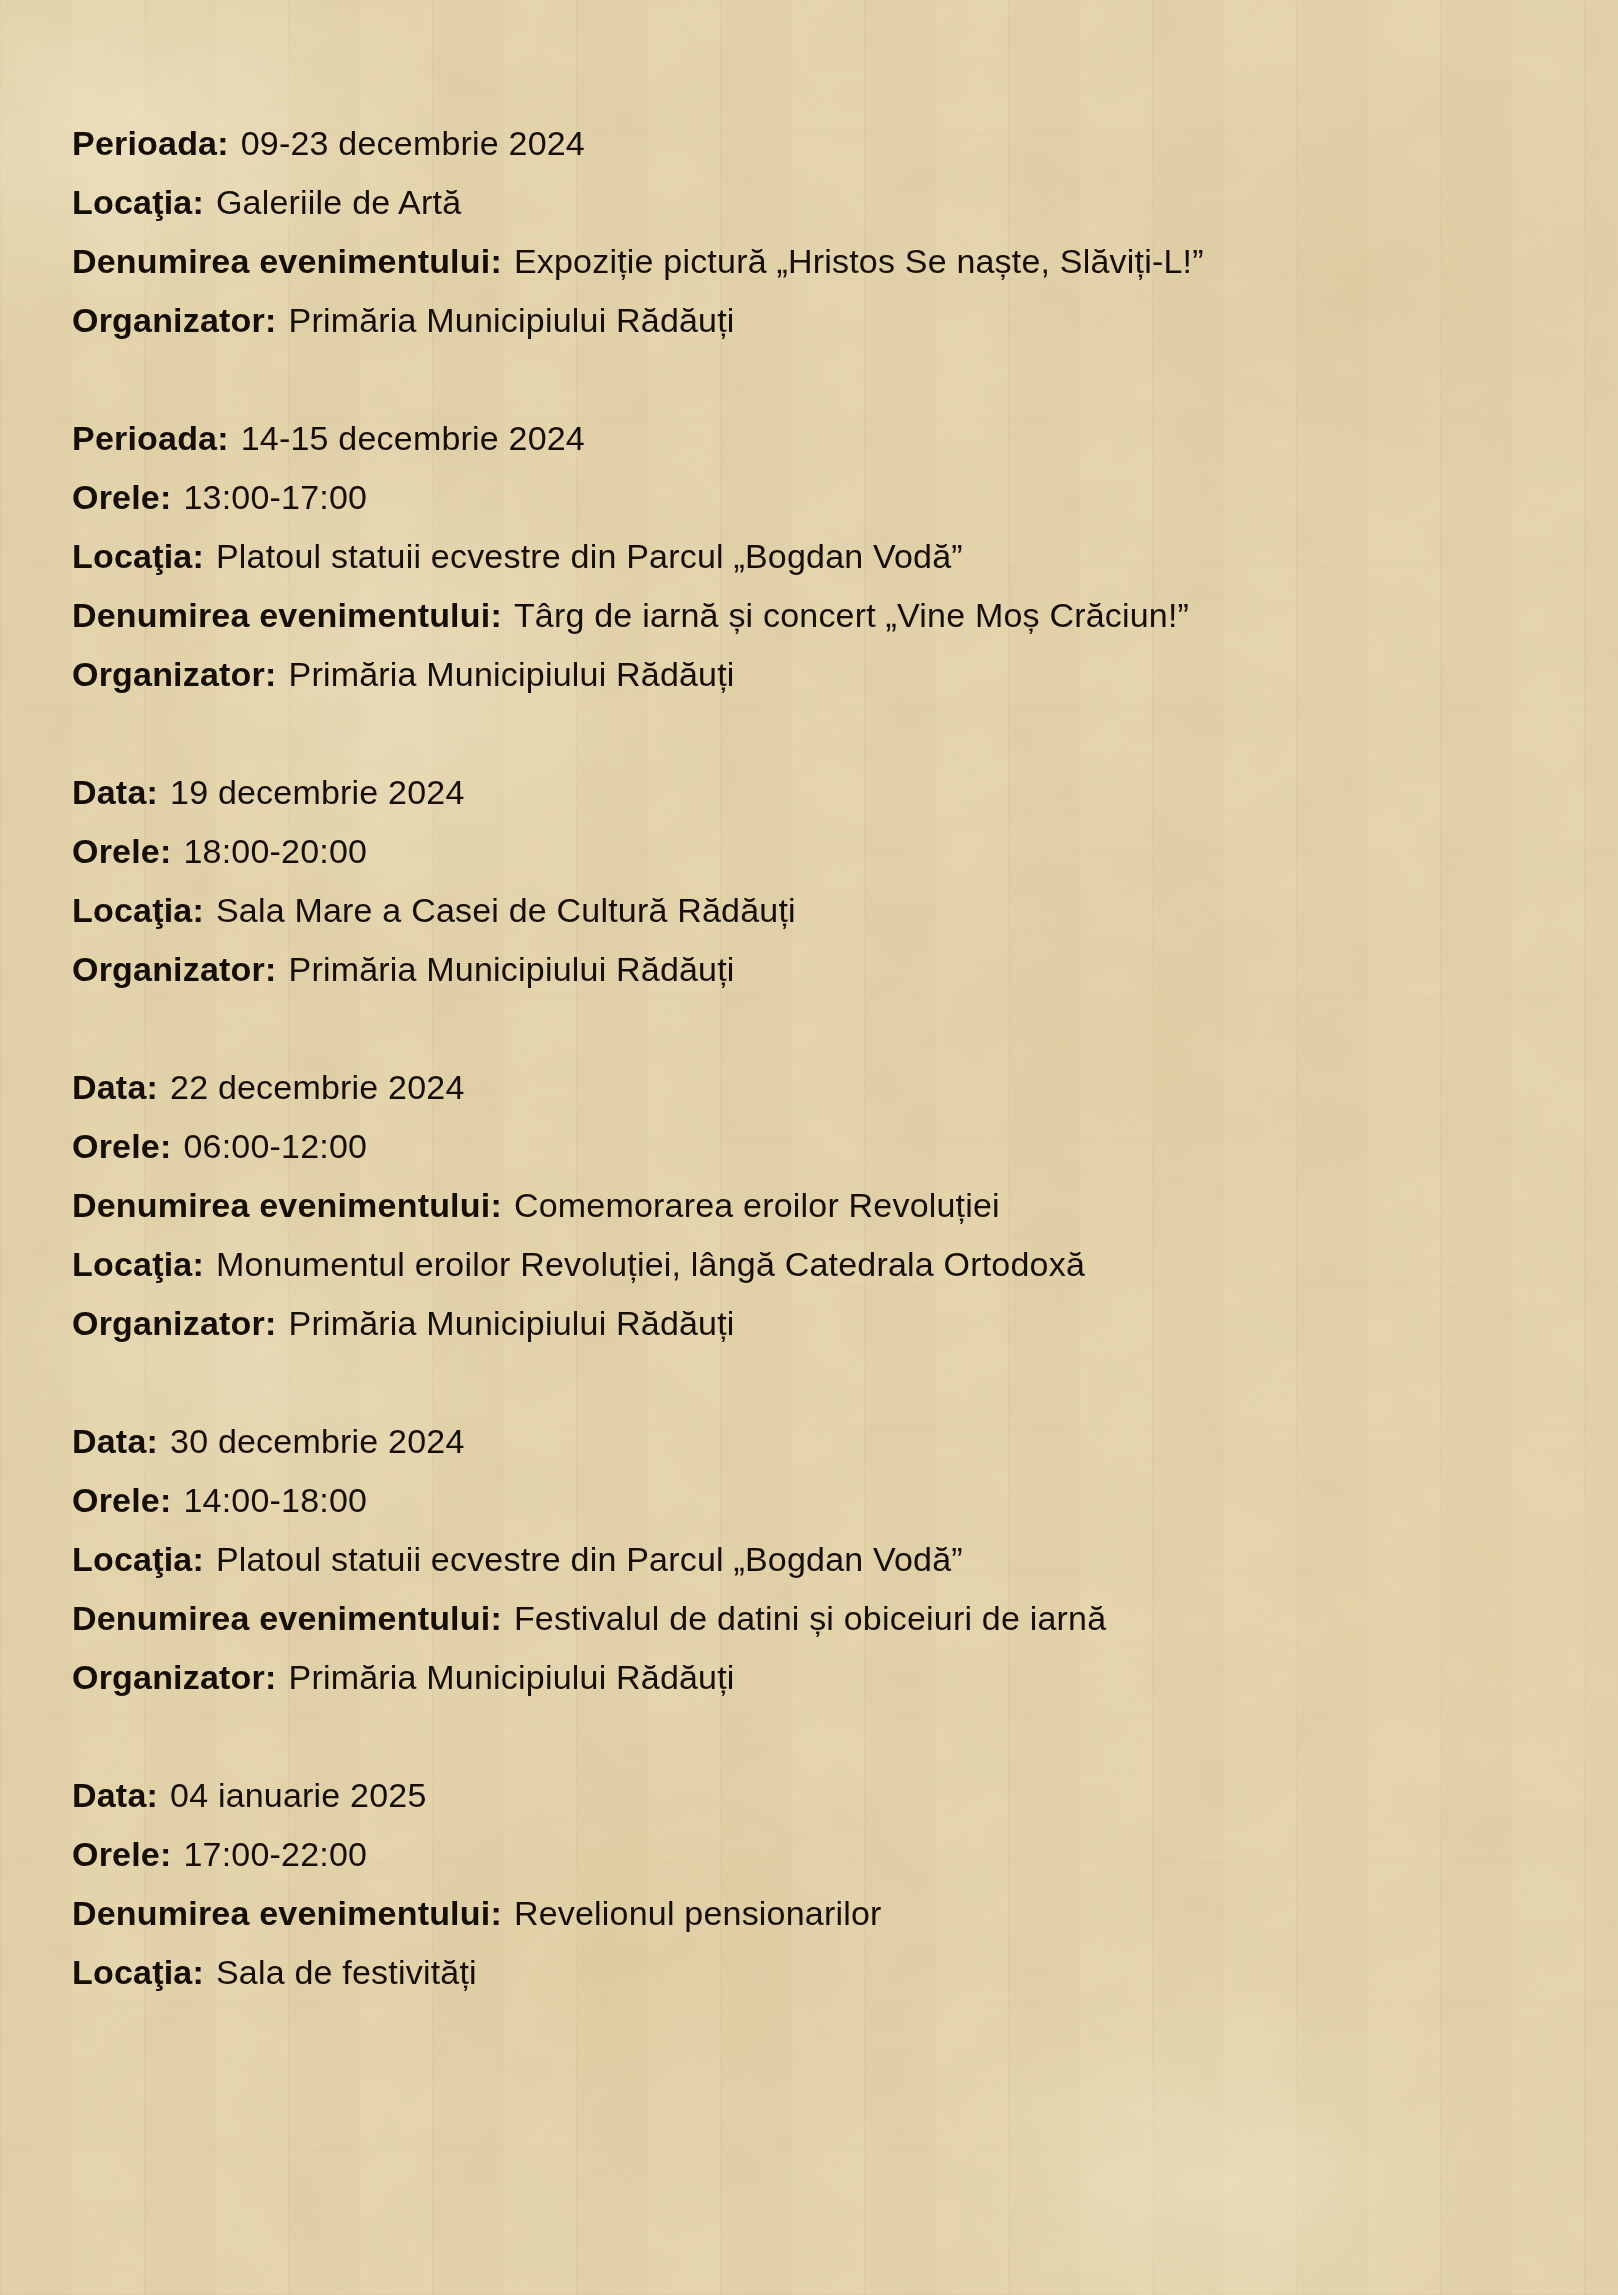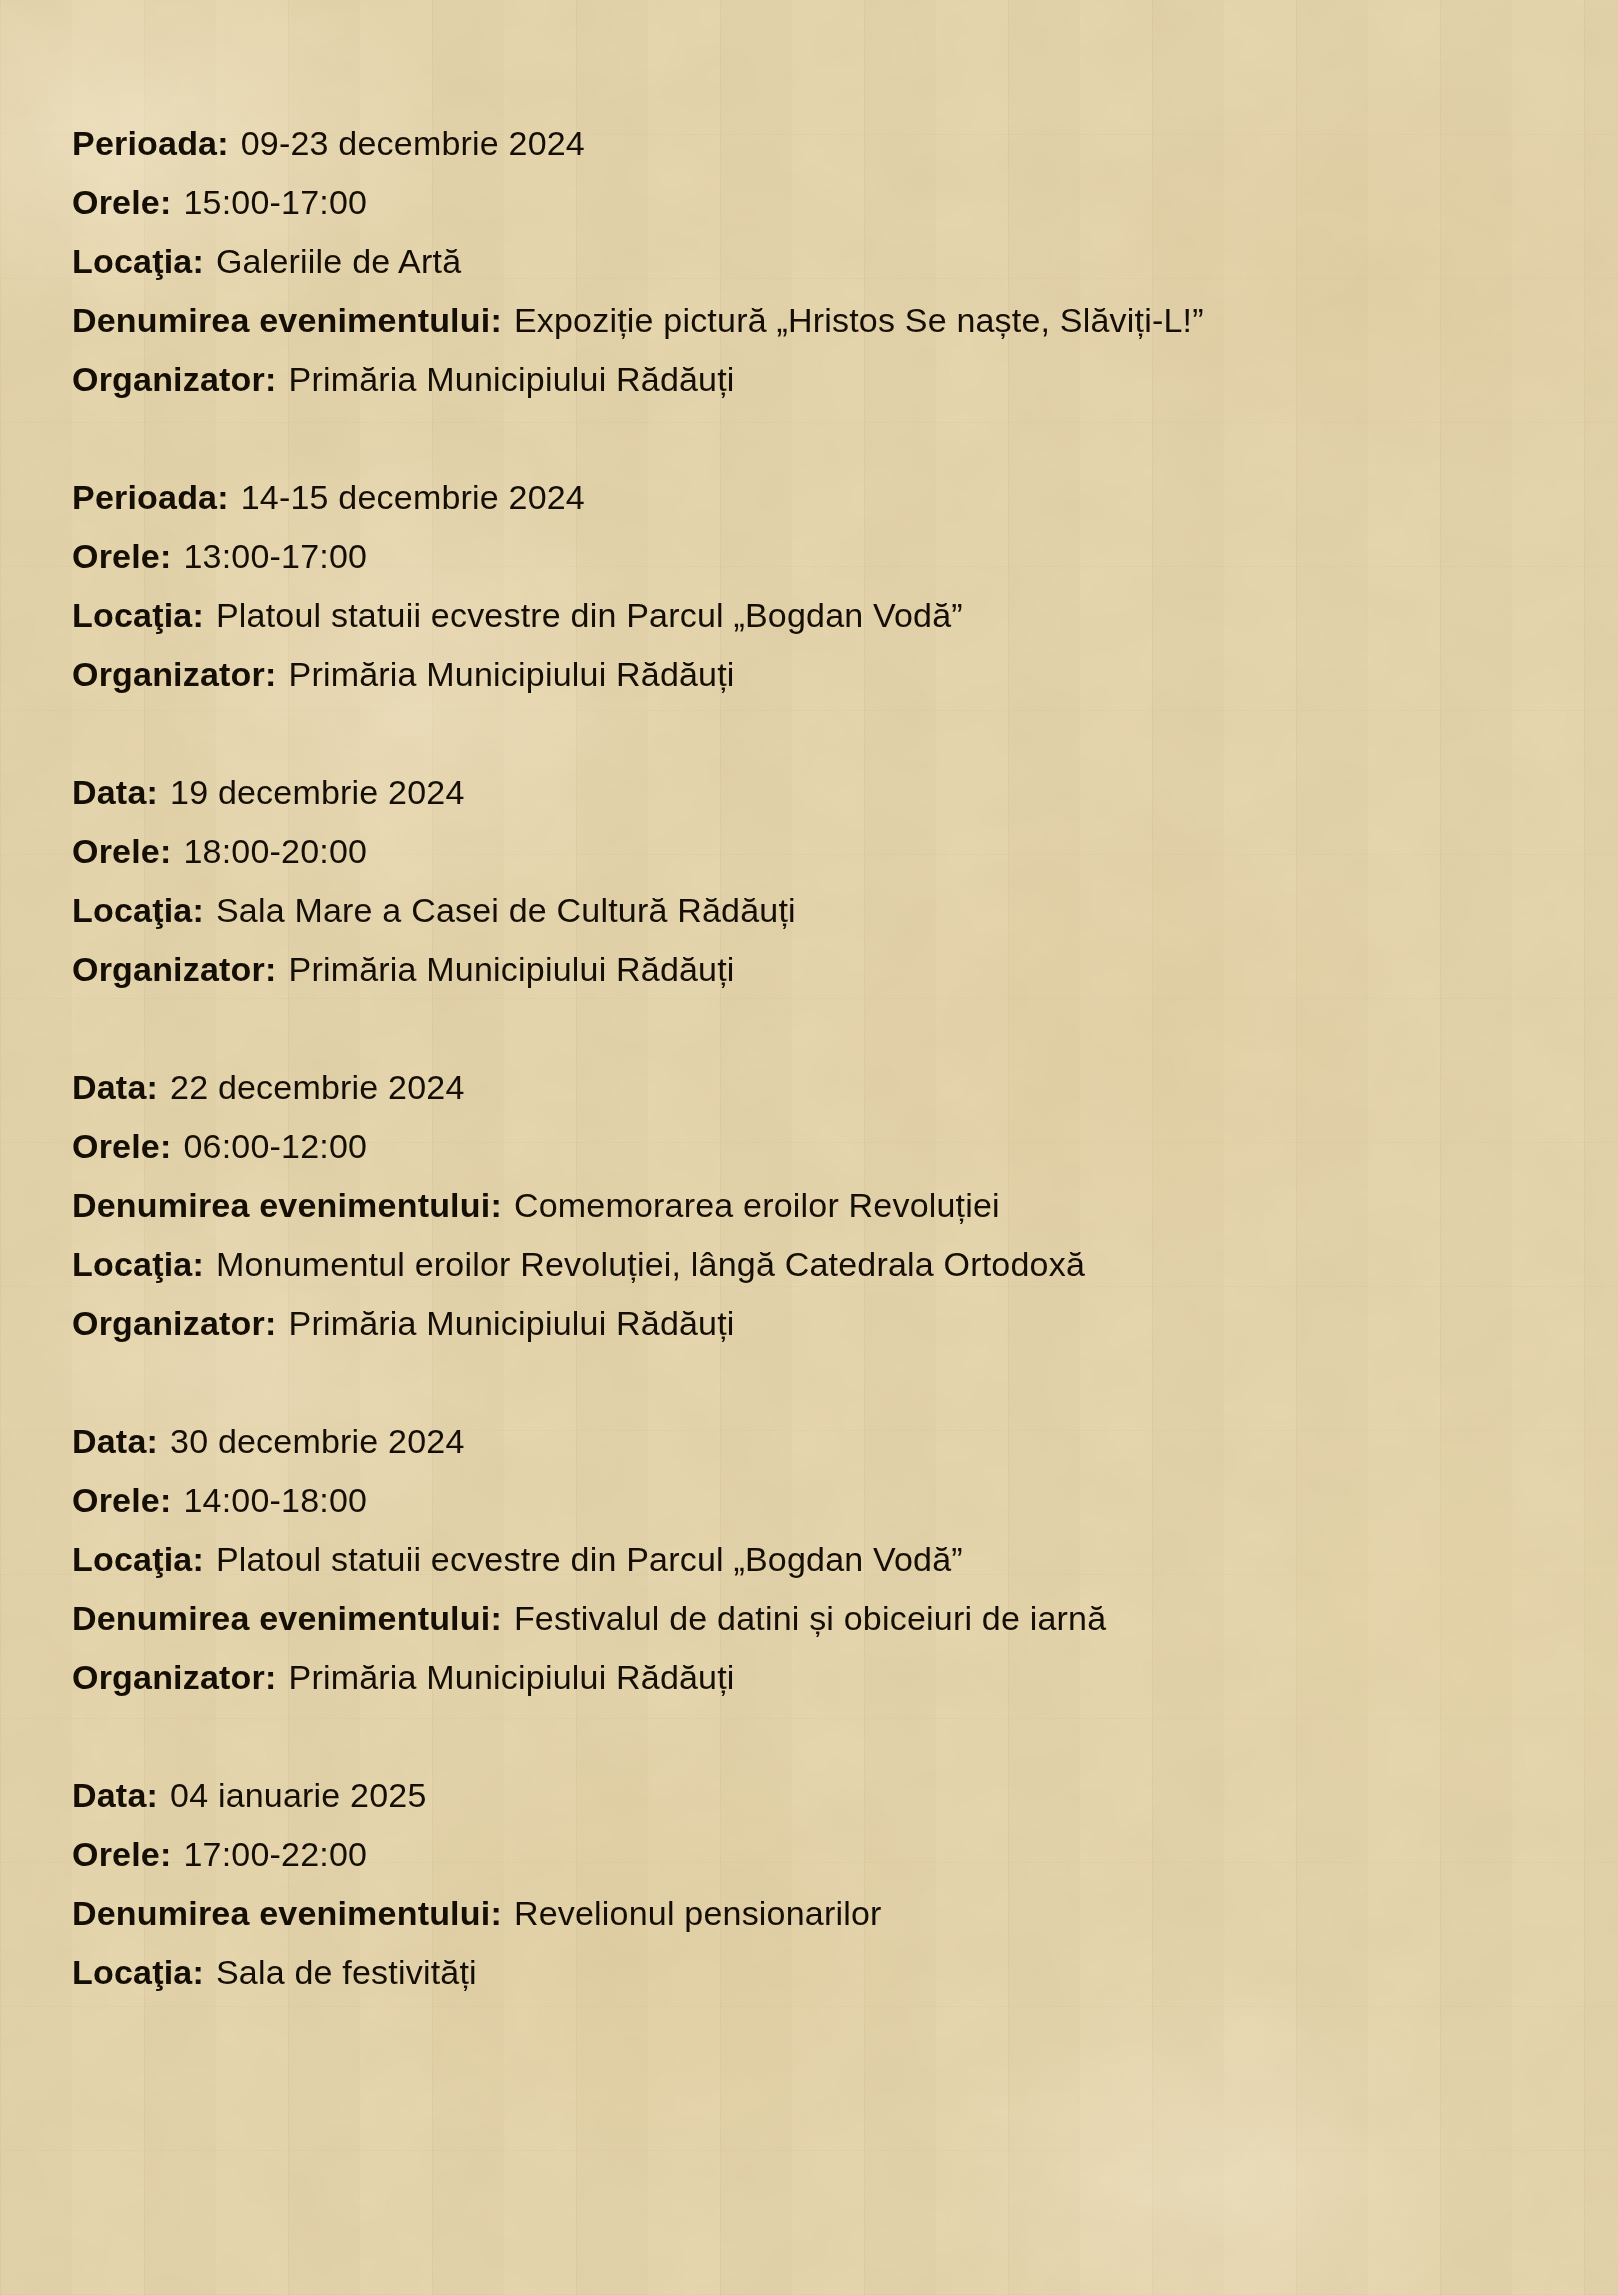--- a/index.html
+++ b/index.html
@@ -65,29 +65,29 @@
     <feTurbulence type="fractalNoise" baseFrequency="0.75" numOctaves="2" seed="11"></feTurbulence>
     <feColorMatrix type="matrix" values="0 0 0 0 0.40  0 0 0 0 0.33  0 0 0 0 0.20  0 0 0 0.06 0"></feColorMatrix>
   </filter>
   <rect width="100%" height="100%" filter="url(#mottle)"></rect>
   <rect width="100%" height="100%" filter="url(#grain)"></rect>
 </svg>
 
 <main class="doc" id="doc">
     <section class="event">
       <div class="line"><span class="label">Perioada:</span><span class="value">09-23 decembrie 2024</span></div>
-      <div class="line"><span class="label">Orele:</span><span class="value">15:00-17:00</span></div>
       <div class="line"><span class="label">Locaţia:</span><span class="value">Galeriile de Artă</span></div>
       <div class="line"><span class="label">Denumirea evenimentului:</span><span class="value">Expoziție pictură „Hristos Se naște, Slăviți-L!”</span></div>
       <div class="line"><span class="label">Organizator:</span><span class="value">Primăria Municipiului Rădăuți</span></div>
     </section>
     <section class="event gap-xl">
       <div class="line"><span class="label">Perioada:</span><span class="value">14-15 decembrie 2024</span></div>
       <div class="line"><span class="label">Orele:</span><span class="value">13:00-17:00</span></div>
       <div class="line"><span class="label">Locaţia:</span><span class="value">Platoul statuii ecvestre din Parcul „Bogdan Vodă”</span></div>
+      <div class="line"><span class="label">Denumirea evenimentului:</span><span class="value">Târg de iarnă și concert „Vine Moș Crăciun!”</span></div>
       <div class="line"><span class="label">Organizator:</span><span class="value">Primăria Municipiului Rădăuți</span></div>
     </section>
     <section class="event">
       <div class="line"><span class="label">Data:</span><span class="value">19 decembrie 2024</span></div>
       <div class="line"><span class="label">Orele:</span><span class="value">18:00-20:00</span></div>
       <div class="line"><span class="label">Locaţia:</span><span class="value">Sala Mare a Casei de Cultură Rădăuți</span></div>
       <div class="line"><span class="label">Organizator:</span><span class="value">Primăria Municipiului Rădăuți</span></div>
     </section>
     <section class="event">
       <div class="line"><span class="label">Data:</span><span class="value">22 decembrie 2024</span></div>

